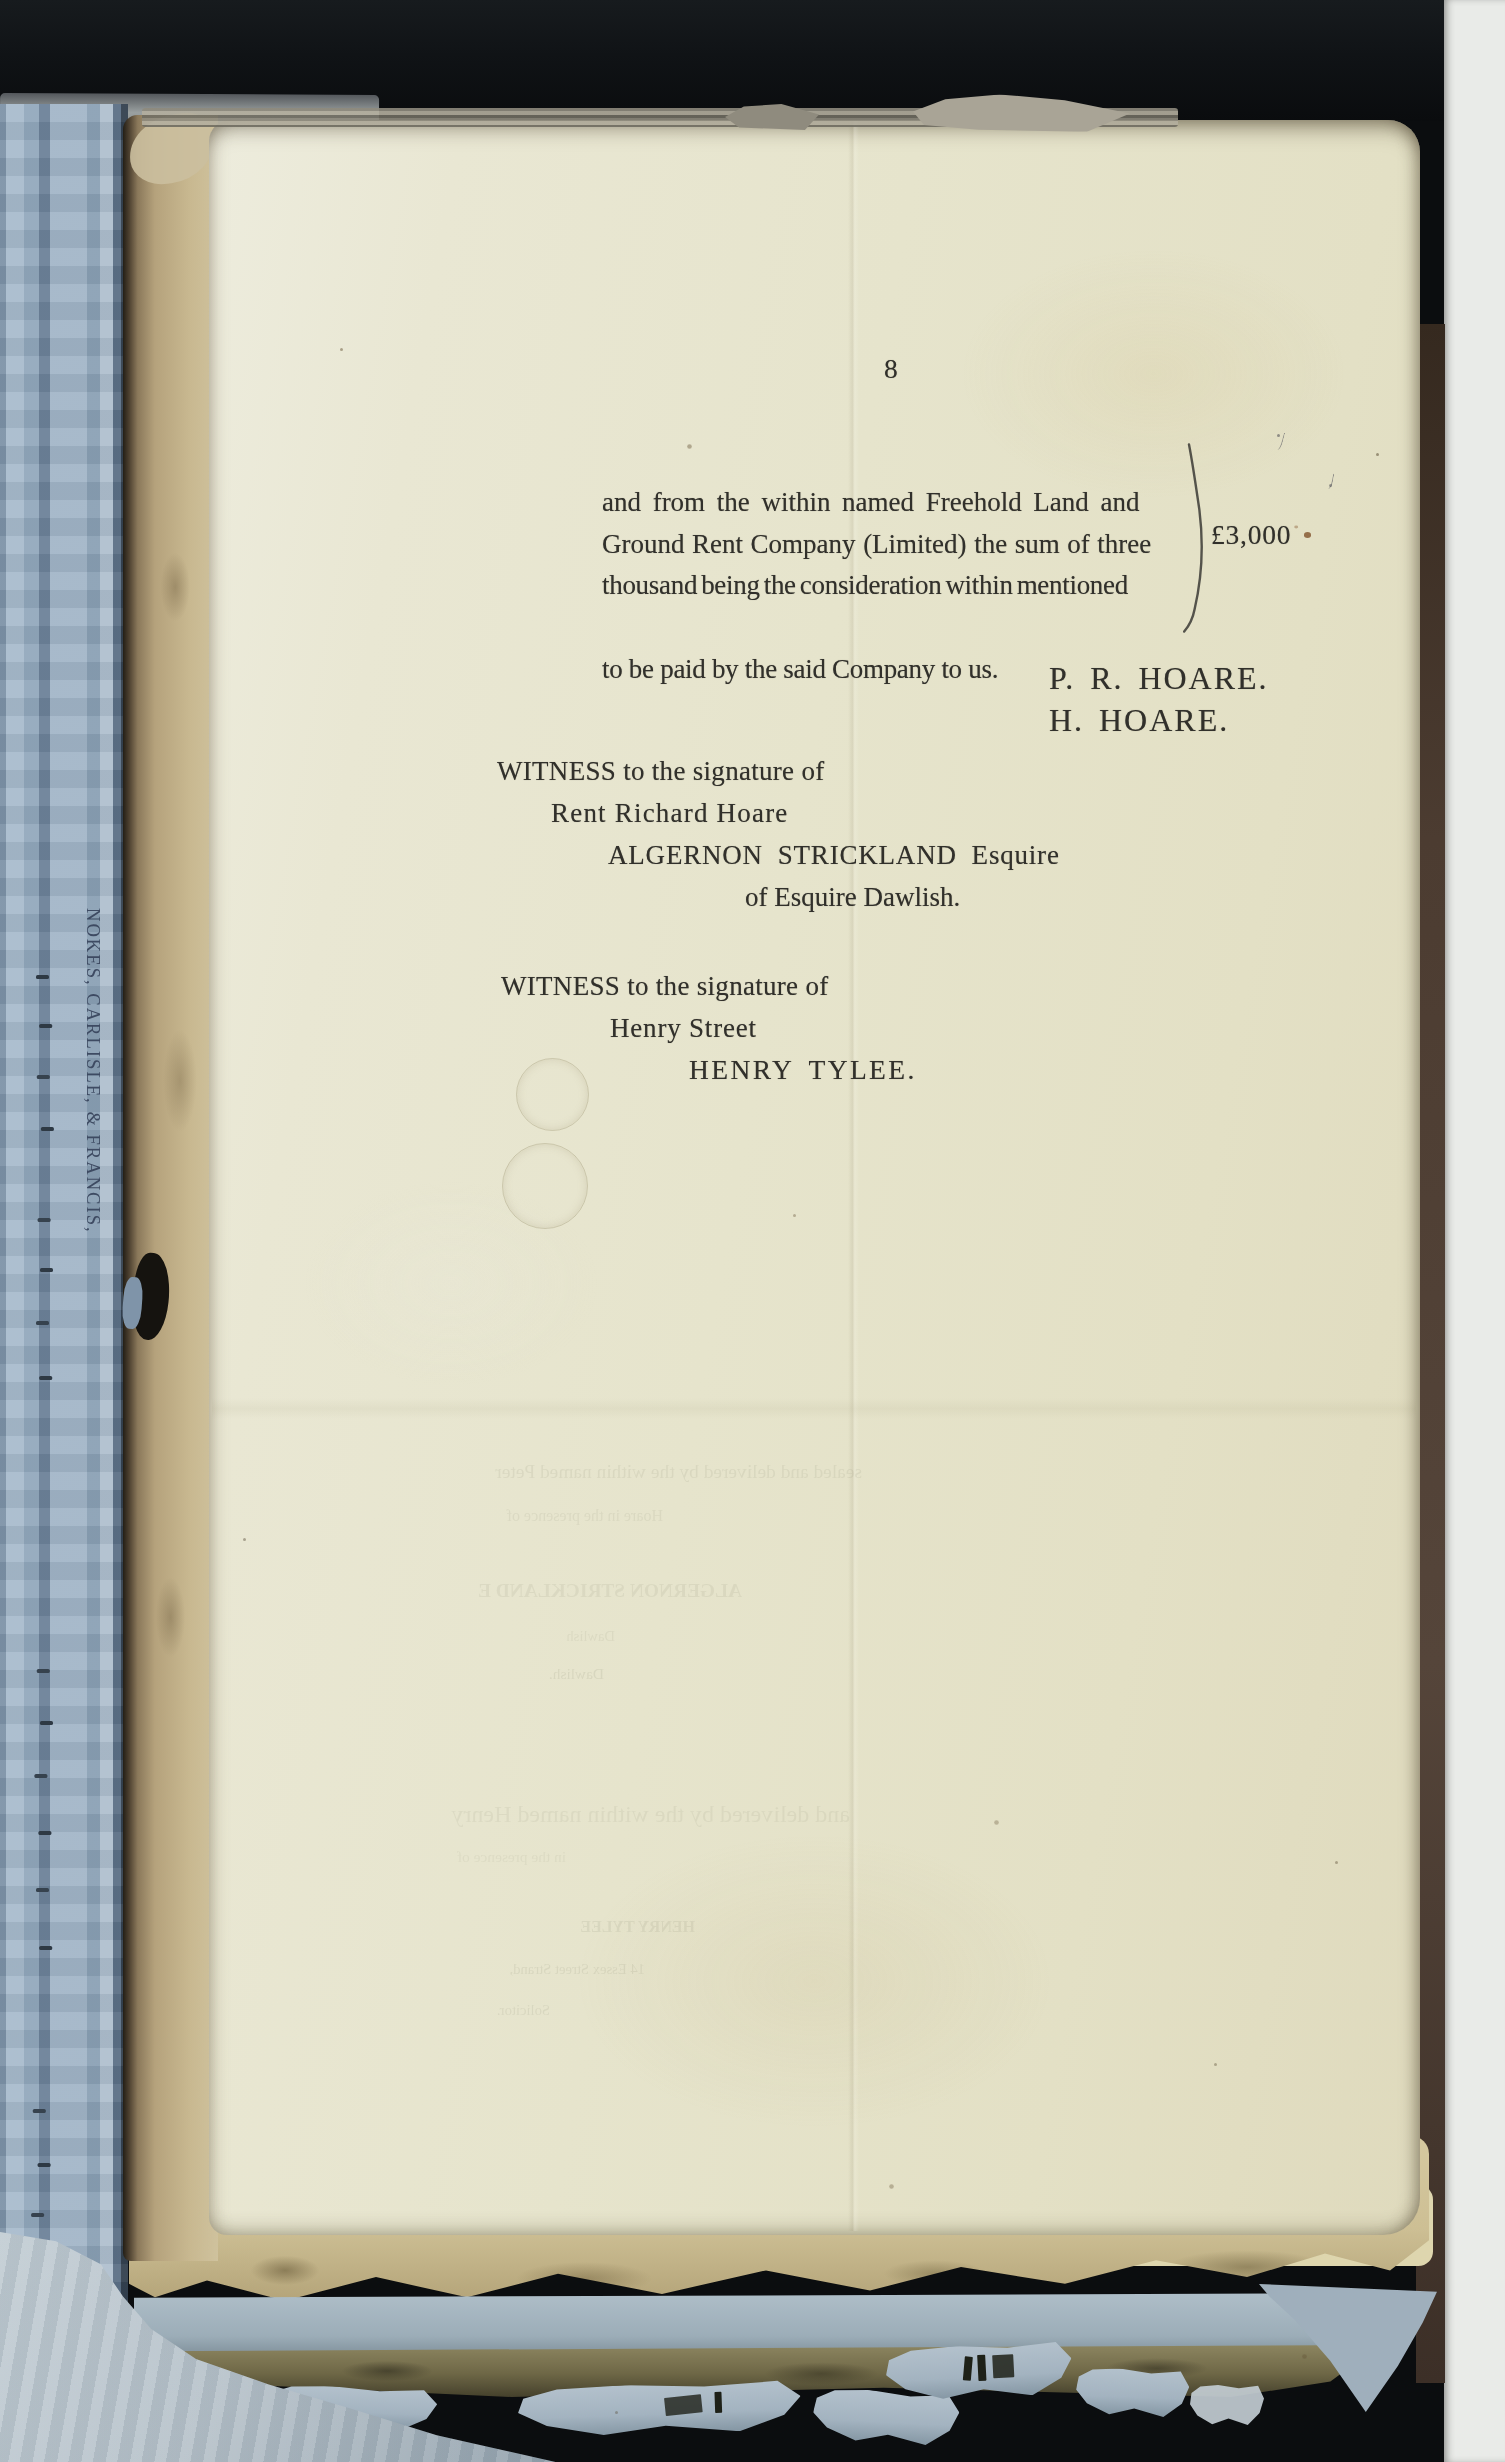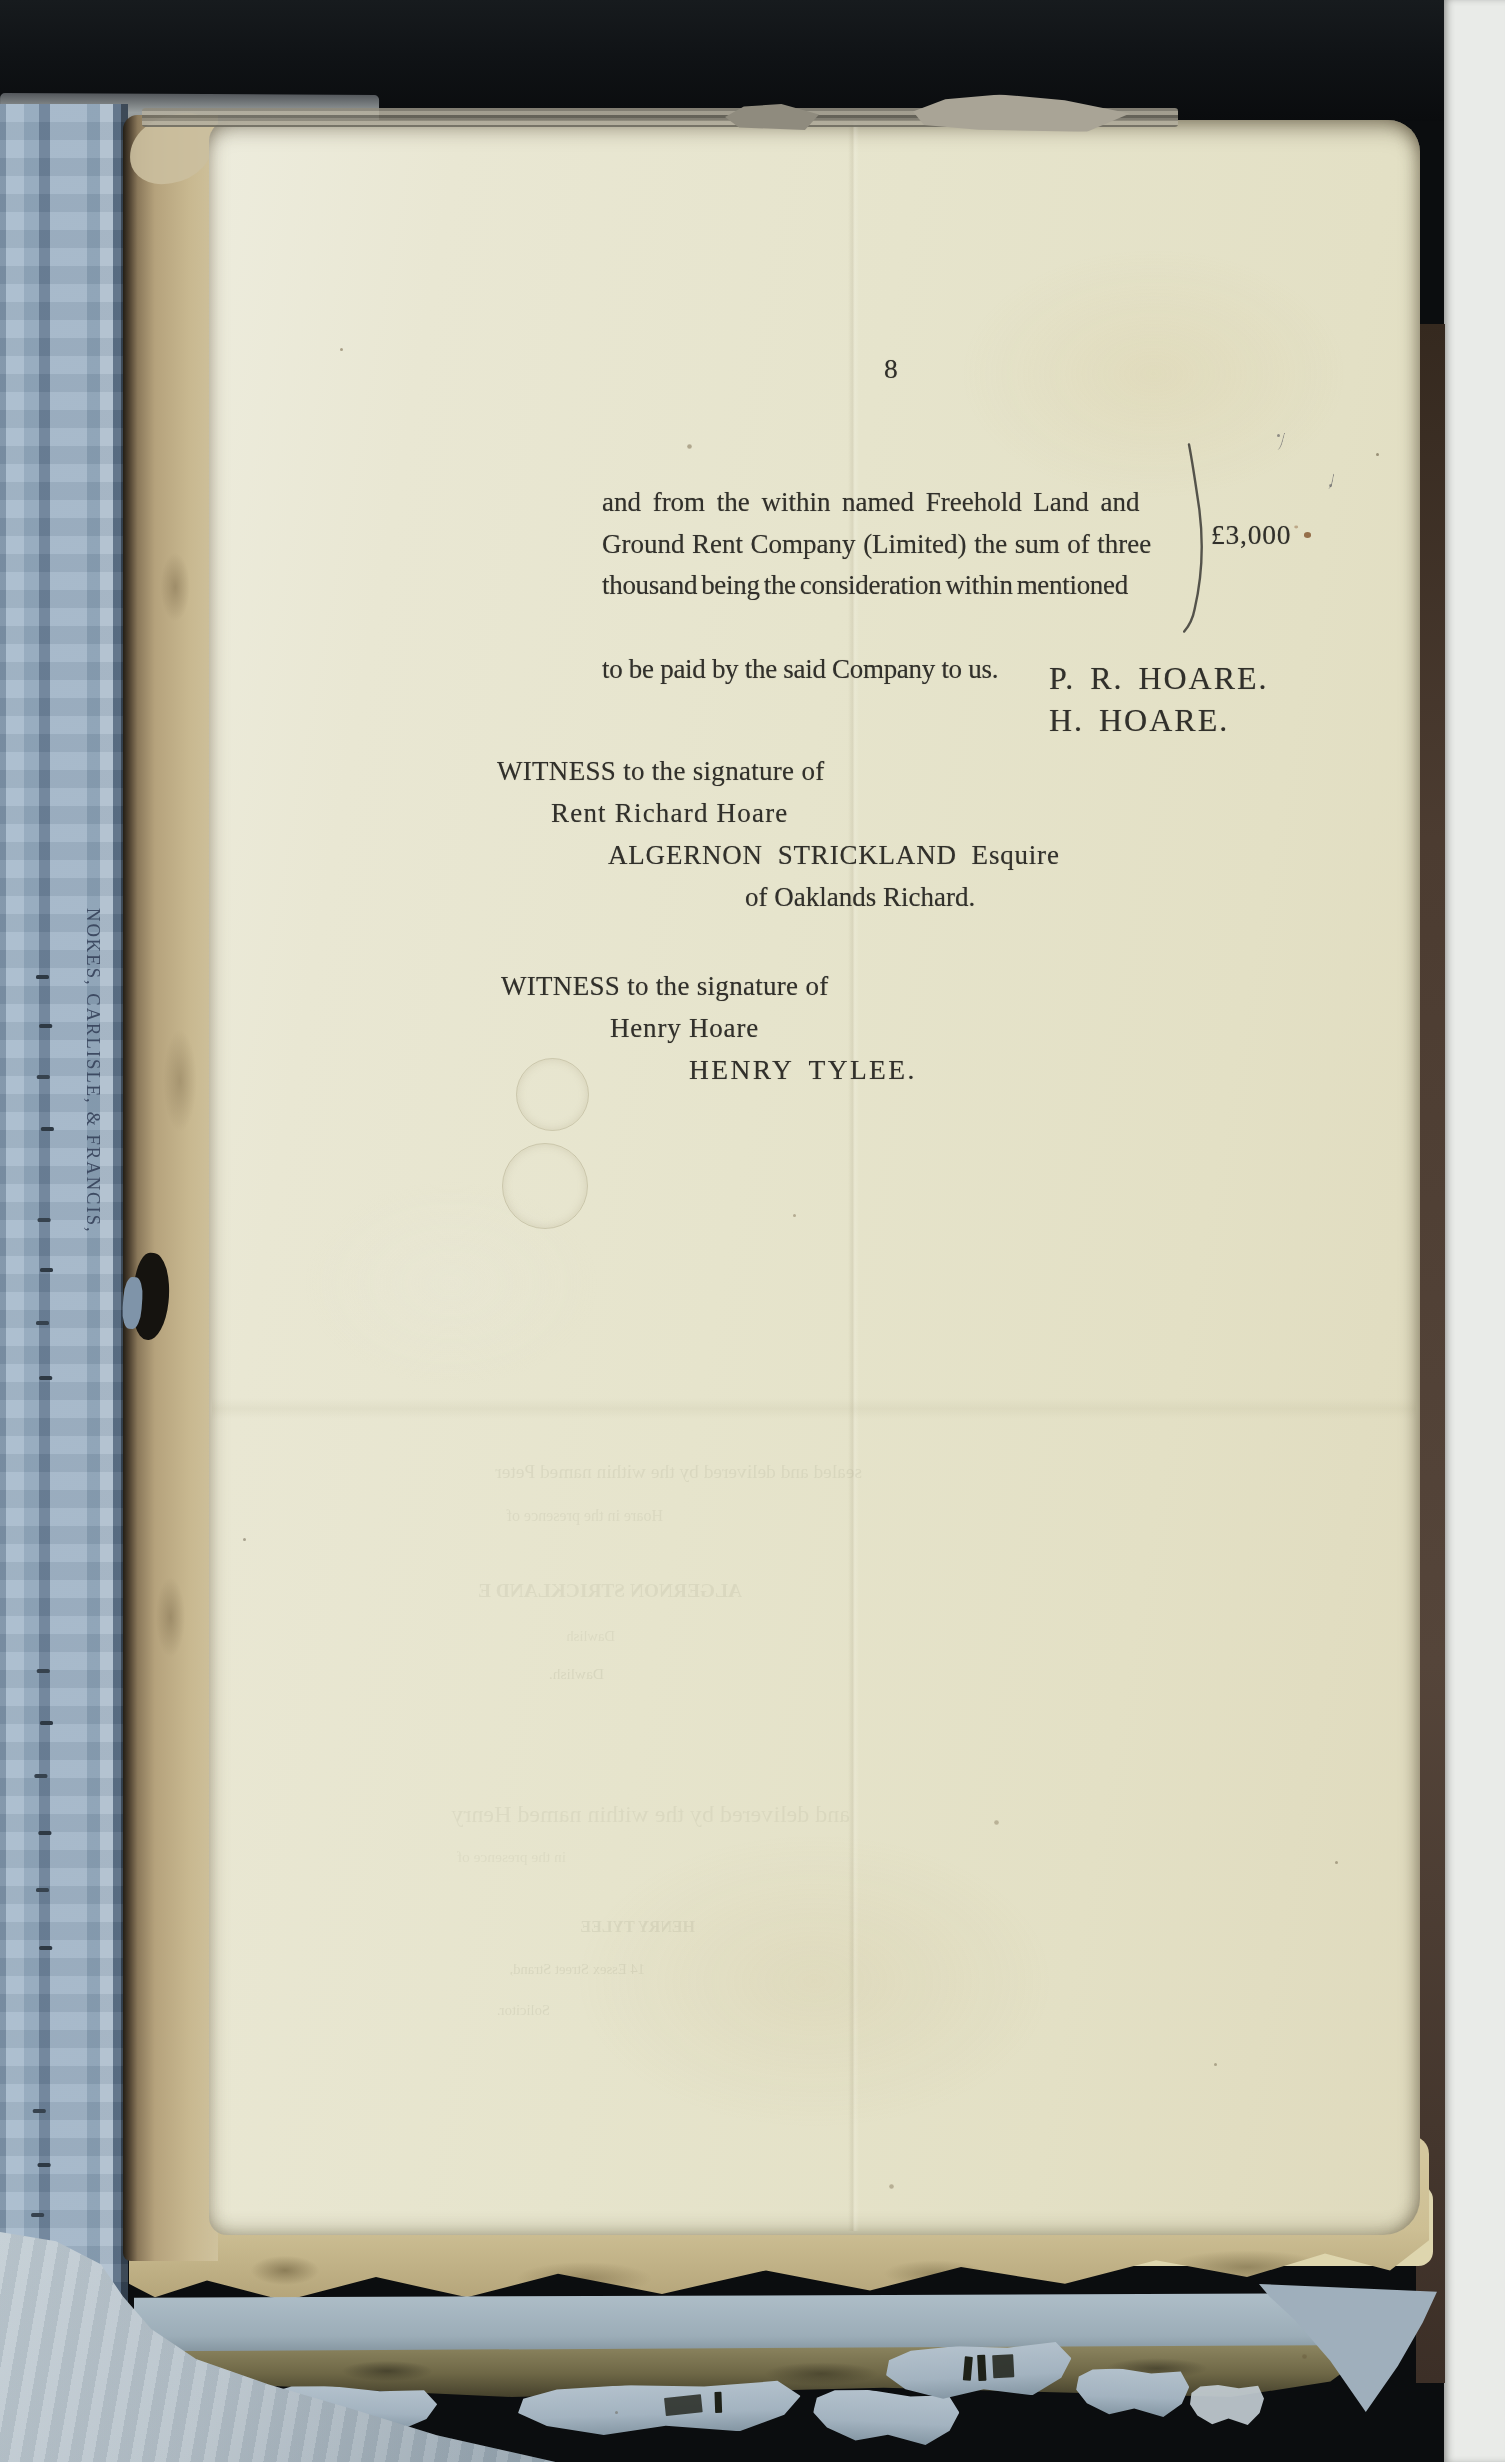--- a/index.html
+++ b/index.html
@@ -183,24 +183,24 @@
   <div class="txt" style="left:1211px;top:519px;font-size:27.5px;letter-spacing:0.8px;">£3,000</div>
   <div class="abs pmark" style="left:1277px;top:432px;width:4.9px;height:18px;transform:rotate(14deg);"></div>
   <div class="abs pmark" style="left:1327px;top:473px;width:4.9px;height:16px;transform:rotate(10deg);"></div>
 
   <div class="txt caps" style="left:1049px;top:662px;">P. R. HOARE.</div>
   <div class="txt caps" style="left:1049px;top:704px;">H. HOARE.</div>
 
   <div class="txt" style="left:497px;top:755px;letter-spacing:0.3px;">WITNESS to the signature of</div>
   <div class="txt" style="left:551px;top:797px;letter-spacing:1.2px;">Rent Richard Hoare</div>
   <div class="txt" style="left:608px;top:839px;letter-spacing:0.8px;word-spacing:7.3px;">ALGERNON STRICKLAND Esquire</div>
-  <div class="txt" style="left:745px;top:881px;">of Oaklands Richard.</div>
+  <div class="txt" style="left:745px;top:881px;">of Esquire Dawlish.</div>
 
   <div class="txt" style="left:501px;top:970px;letter-spacing:0.3px;">WITNESS to the signature of</div>
-  <div class="txt" style="left:610px;top:1012px;letter-spacing:0.8px;">Henry Hoare</div>
+  <div class="txt" style="left:610px;top:1012px;letter-spacing:0.8px;">Henry Street</div>
   <div class="txt" style="left:689px;top:1054px;letter-spacing:2.4px;word-spacing:6.5px;font-size:27.5px;">HENRY TYLEE.</div>
 
   <div class="ghost" style="left:465px;top:1461px;width:397px;font-size:19.4px;opacity:.14;">sealed and delivered by the within named Peter</div>
   <div class="ghost" style="left:481px;top:1507px;width:182px;font-size:16px;opacity:.13;">Hoare in the presence of</div>
   <div class="ghost" style="left:479px;top:1580px;width:263px;font-size:19.4px;font-weight:bold;opacity:.13;">ALGERNON STRICKLAND Esquire</div>
   <div class="ghost" style="left:557px;top:1628px;width:58px;font-size:14.6px;opacity:.12;">Dawlish</div>
   <div class="ghost" style="left:541px;top:1665px;width:63px;font-size:15.4px;opacity:.16;">Dawlish.</div>
   <div class="ghost" style="left:348px;top:1801px;width:502px;font-size:24px;opacity:.12;">and delivered by the within named Henry</div>
   <div class="ghost" style="left:437px;top:1848px;width:129px;font-size:15.4px;opacity:.11;">in the presence of</div>
   <div class="ghost" style="left:566px;top:1918px;width:129px;font-size:16px;font-weight:bold;opacity:.15;">HENRY TYLEE</div>

